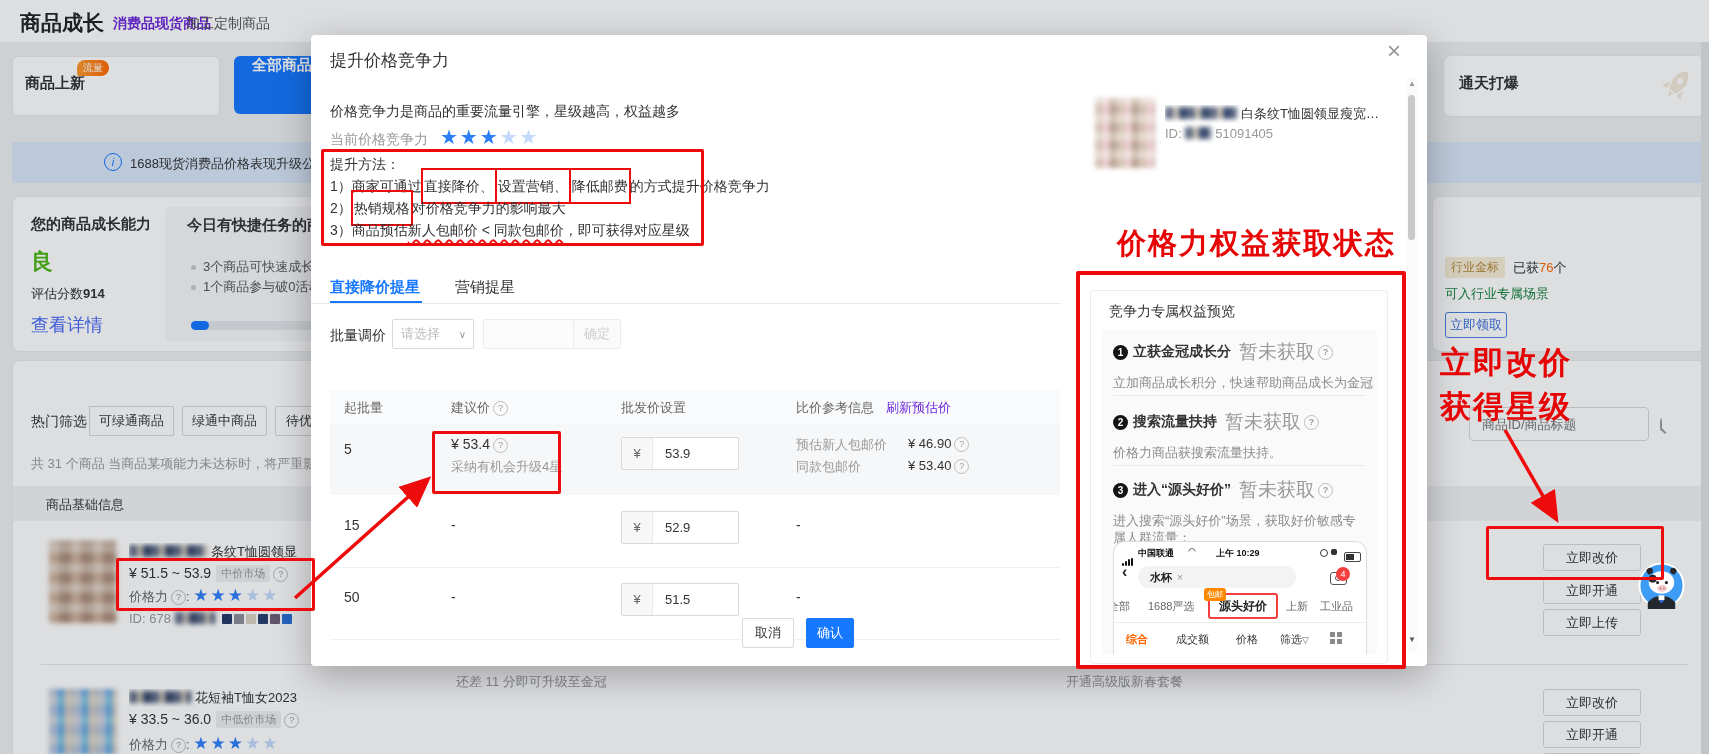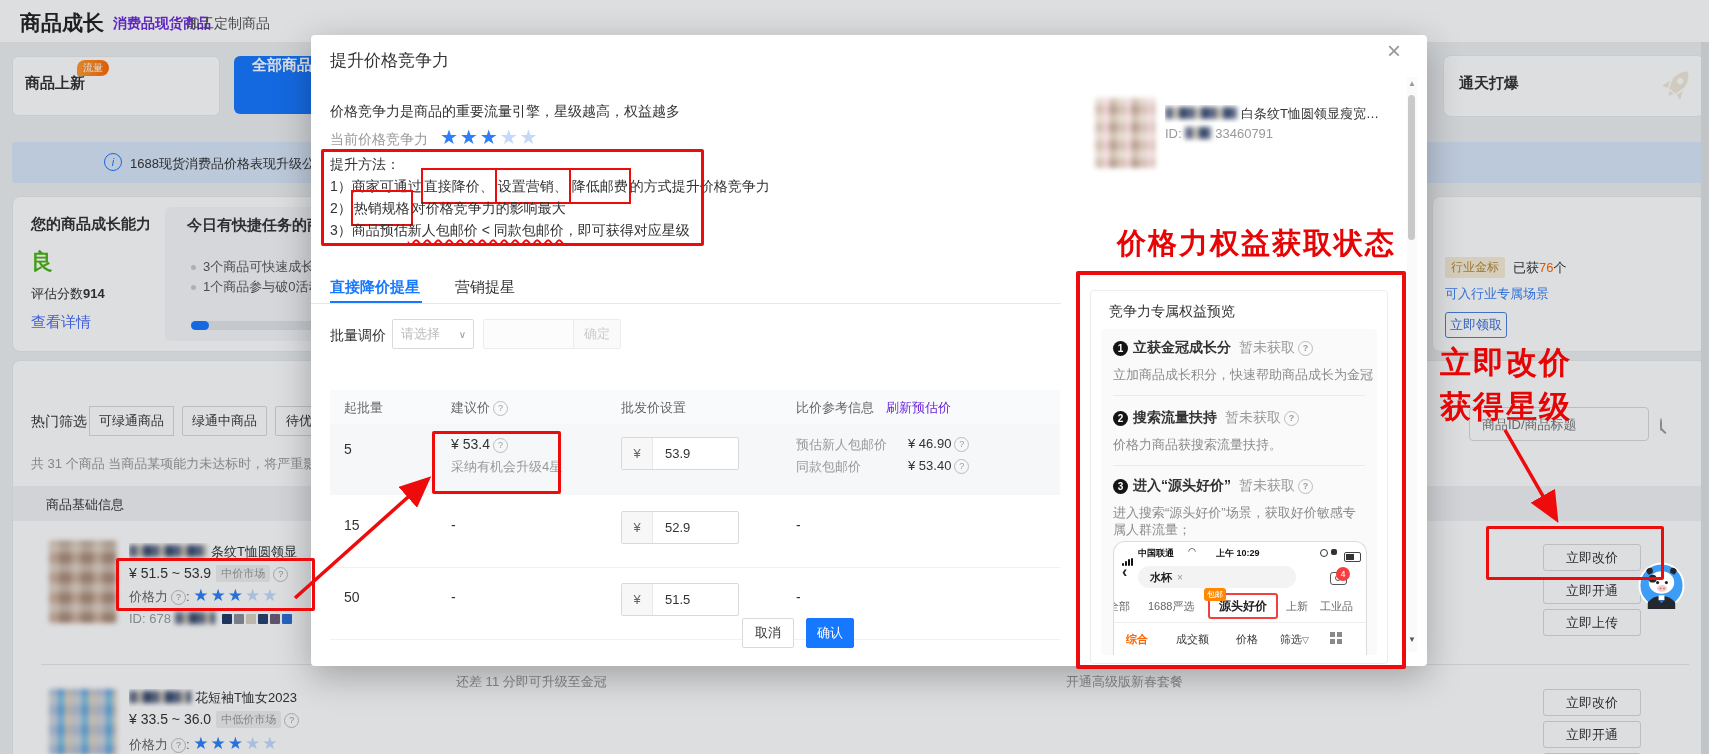--- a/index.html
+++ b/index.html
@@ -41,21 +41,21 @@
       background:linear-gradient(#8a8a8a,#8a8a8a) 0 0/5px 5px no-repeat,
                  linear-gradient(#8a8a8a,#8a8a8a) 7px 0/5px 5px no-repeat,
                  linear-gradient(#8a8a8a,#8a8a8a) 0 7px/5px 5px no-repeat,
                  linear-gradient(#8a8a8a,#8a8a8a) 7px 7px/5px 5px no-repeat}
   .sig i{display:inline-block;width:2px;background:#111;margin-right:1px;border-radius:1px}
   .bat{display:inline-block;width:15px;height:8px;border:1px solid #444;border-radius:2px;position:relative;margin-left:3px}
   .bat:after{content:"";position:absolute;left:1px;top:1px;bottom:1px;width:8px;background:#333}
   .ncirc{display:inline-flex;width:15px;height:15px;border-radius:50%;background:#141414;color:#fff;font-size:10px;
        font-weight:bold;align-items:center;justify-content:center;margin-right:5px;flex:none}
   .pitem-t{font-size:14px;font-weight:bold;color:#333;display:flex;align-items:center}
-  .pitem-s{font-size:14px;color:#999;font-weight:normal;margin-left:8px}
+  .pitem-s{font-size:19px;color:#999;font-weight:normal;margin-left:8px}
   .pitem-d{font-size:13px;color:#8c8c8c;margin-top:9px;line-height:17px;white-space:nowrap}
   .hdiv{position:absolute;height:1px;background:#e8e8e8}
   .ann-svg{position:absolute;left:0;top:0;width:1709px;height:754px;z-index:28;pointer-events:none}
   input{font-family:inherit}
 </style>
 </head>
 <body>
 
 <div class="abs" style="left:0;top:0;width:1709px;height:754px">
 
@@ -80,21 +80,21 @@
     <span class="abs" style="left:118px;top:13px;font-size:13px;color:#333;white-space:nowrap">1688现货消费品价格表现升级公告。</span>
     <span class="abs blue" style="left:342px;top:13px;font-size:13px;white-space:nowrap">查看商品</span>
   </div>
 
   <div class="abs card" style="left:12px;top:196px;width:440px;height:154px">
     <span class="abs" style="left:18px;top:18px;font-size:15px;font-weight:bold">您的商品成长能力</span>
     <span class="abs" style="left:18px;top:50px;font-size:22px;color:#49b512;font-weight:bold">良</span>
     <span class="abs" style="left:18px;top:88px;font-size:13px;color:#333">
       <span>评估分数</span><b>914</b>
     </span>
-    <span class="abs" style="left:18px;top:116px;font-size:15px;color:#4a6bf5">查看详情</span>
+    <span class="abs" style="left:18px;top:116px;font-size:18px;color:#4a6bf5">查看详情</span>
 
     <div class="abs" style="left:152px;top:10px;width:280px;height:134px;background:#f6f7f9;border-radius:6px">
       <span class="abs" style="left:22px;top:9px;font-size:15px;font-weight:bold;white-space:nowrap">今日有快捷任务的商品</span>
       <span class="abs" style="left:26px;top:58px;width:5px;height:5px;border-radius:50%;background:#c9c9c9"></span>
       <span class="abs" style="left:38px;top:51px;font-size:13px;color:#555;white-space:nowrap">3个商品可快速成长为潜</span>
       <span class="abs" style="left:26px;top:78px;width:5px;height:5px;border-radius:50%;background:#c9c9c9"></span>
       <span class="abs" style="left:38px;top:71px;font-size:13px;color:#555;white-space:nowrap">1个商品参与破0活动绿</span>
       <div class="abs" style="left:26px;top:114px;width:150px;height:9px;background:#e4e6e8;border-radius:5px">
         <div style="width:18px;height:9px;background:#1677ff;border-radius:5px"></div>
       </div>
@@ -108,21 +108,21 @@
       <circle cx="12" cy="9.6" r="2" fill="#fff"></circle>
       <path fill="#e9dcc0" d="M6.6 13.5l1.6 4.8-3.8 1.2zM17.4 13.5l-1.6 4.8 3.8 1.2zM10.2 19h3.6l-1.8 3.4z"></path>
     </svg>
   </div>
 
   <div class="abs card" style="left:1432px;top:196px;width:272px;height:154px">
     <span class="abs" style="left:12px;top:60px;background:#f7edd6;color:#b4883b;font-size:12px;padding:2px 6px;border-radius:2px">行业金标</span>
     <span class="abs" style="left:80px;top:62px;font-size:13px;color:#333">
       <span>已获</span><span style="color:#f60">76</span><span>个</span>
     </span>
-    <span class="abs" style="left:12px;top:88px;font-size:13px;color:#3b82f6">可入行业专属场景</span>
+    <span class="abs" style="left:12px;top:88px;font-size:13px;color:#15803d">可入行业专属场景</span>
     <div class="abs btn" style="left:12px;top:115px;width:62px;height:26px;border-color:#4a7fe0;color:#3a6fd8">
         <span>立即领取</span>
       </div>
   </div>
 
   <div class="abs" style="left:12px;top:360px;width:1692px;height:394px;background:#fff;border-radius:8px 8px 0 0;border:1px solid #e9e9e9;border-bottom:none">
     <span class="abs" style="left:18px;top:52px;font-size:14px;color:#333">热门筛选</span>
     <div class="abs btn" style="left:76px;top:45px;width:85px;height:30px;border-radius:0">
         <span>可绿通商品</span>
       </div>
@@ -241,21 +241,21 @@
     <div>
       <span>3）商品预估</span><span class="uline">新人包邮价 &lt; 同款包邮价</span><span>，即可获得对应星级</span>
     </div>
   </div>
 
   <div class="abs mz" style="left:784px;top:63px;width:60px;height:70px;background-image:repeating-linear-gradient(0deg,rgba(190,180,172,.85) 0 9px,rgba(225,220,214,.85) 9px 18px),repeating-linear-gradient(90deg,#b7a296 0 9px,#e8b9c6 9px 14px,#877a74 14px 22px)"></div>
   <div class="abs" style="left:854px;top:70px;width:222px;overflow:hidden;white-space:nowrap;font-size:13px;color:#333">
     <span class="mzt" style="width:72px"></span><span>白条纹T恤圆领显瘦宽…</span>
   </div>
   <div class="abs" style="left:854px;top:91px;font-size:13px;color:#999;white-space:nowrap">
-    <span>ID: </span><span class="mzt" style="width:26px"></span><span>33460791</span>
+    <span>ID: </span><span class="mzt" style="width:26px"></span><span>51091405</span>
   </div>
 
   <span class="abs" style="left:19px;top:243px;font-size:15px;font-weight:bold;color:#1677ff">直接降价提星</span>
   <span class="abs" style="left:144px;top:243px;font-size:15px;color:#333">营销提星</span>
   <div class="abs" style="left:19px;top:266px;width:92px;height:3px;background:#1677ff"></div>
   <div class="hdiv" style="left:0;top:268px;width:750px"></div>
 
   <span class="abs" style="left:19px;top:292px;font-size:14px;color:#333">批量调价</span>
   <div class="abs" style="left:81px;top:284px;width:82px;height:30px;border:1px solid #d9d9d9;border-radius:2px;display:flex;align-items:center;justify-content:space-between;box-sizing:border-box">
     <span style="font-size:13px;color:#bbb;margin-left:8px">请选择</span>

